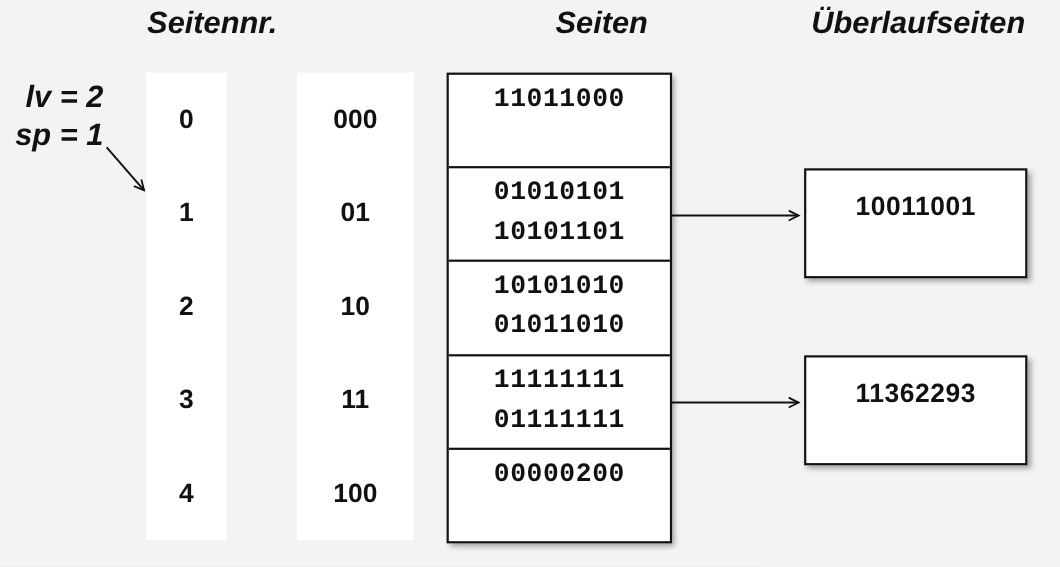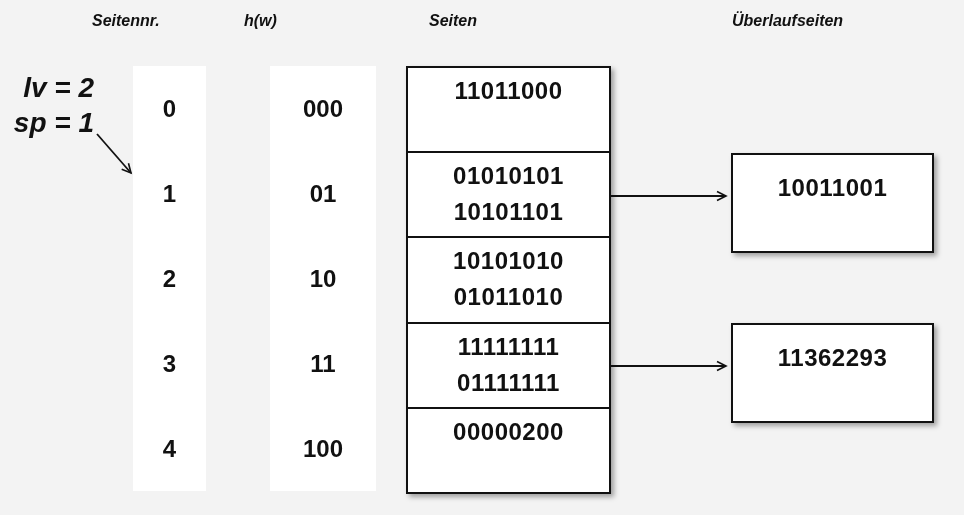--- a/index.html
+++ b/index.html
@@ -14,24 +14,24 @@
     background: #f3f3f3;
     font-family: "Liberation Sans", sans-serif;
     color: #111111;
     overflow: hidden;
   }
   
   .col-header {
     position: absolute;
     top: 6px;
     height: 30px;
-    font-size: 16px;
+    font-size: 28px;
     font-style: italic;
     font-weight: 600;
-    text-align: left;
+    text-align: right;
     line-height: 30px;
     white-space: nowrap;
   }
   .hdr-pagenr   { left: 92px;  width: 160px; }
   .hdr-hash     { left: 244px; width: 160px; }
   .hdr-pages    { left: 429px; width: 160px; }
   .hdr-overflow { left: 732px; width: 200px; }
 
   
   .annotation {
@@ -72,20 +72,21 @@
     position: absolute;
     left: 406px;
     top: 66px;
     width: 201px;
     height: 424px;
     background: #ffffff;
     border: 2px solid #111111;
     box-shadow: 3px 3px 5px rgba(0,0,0,0.35);
     display: flex;
     flex-direction: column;
+    font-family: Liberation Mono, monospace;
   }
   .page-row {
     flex: 1 1 0;
     border-bottom: 2px solid #111111;
     text-align: center;
     padding-top: 5px;
     box-sizing: border-box;
   }
   .page-row:last-child { border-bottom: none; }
   .entry-line {
@@ -119,21 +120,20 @@
     height: 515px;
     pointer-events: none;
   }
 </style>
 </head>
 <body>
 
 <div class="canvas">
 
   <div class="col-header hdr-pagenr">Seitennr.</div>
-  <div class="col-header hdr-hash">h(w)</div>
   <div class="col-header hdr-pages">Seiten</div>
   <div class="col-header hdr-overflow">Überlaufseiten</div>
 
   <div class="annotation">
     <div>lv = 2</div>
     <div>sp = 1</div>
   </div>
 
   <div class="strip strip-pagenr">
     <div class="strip-cell">0</div>

